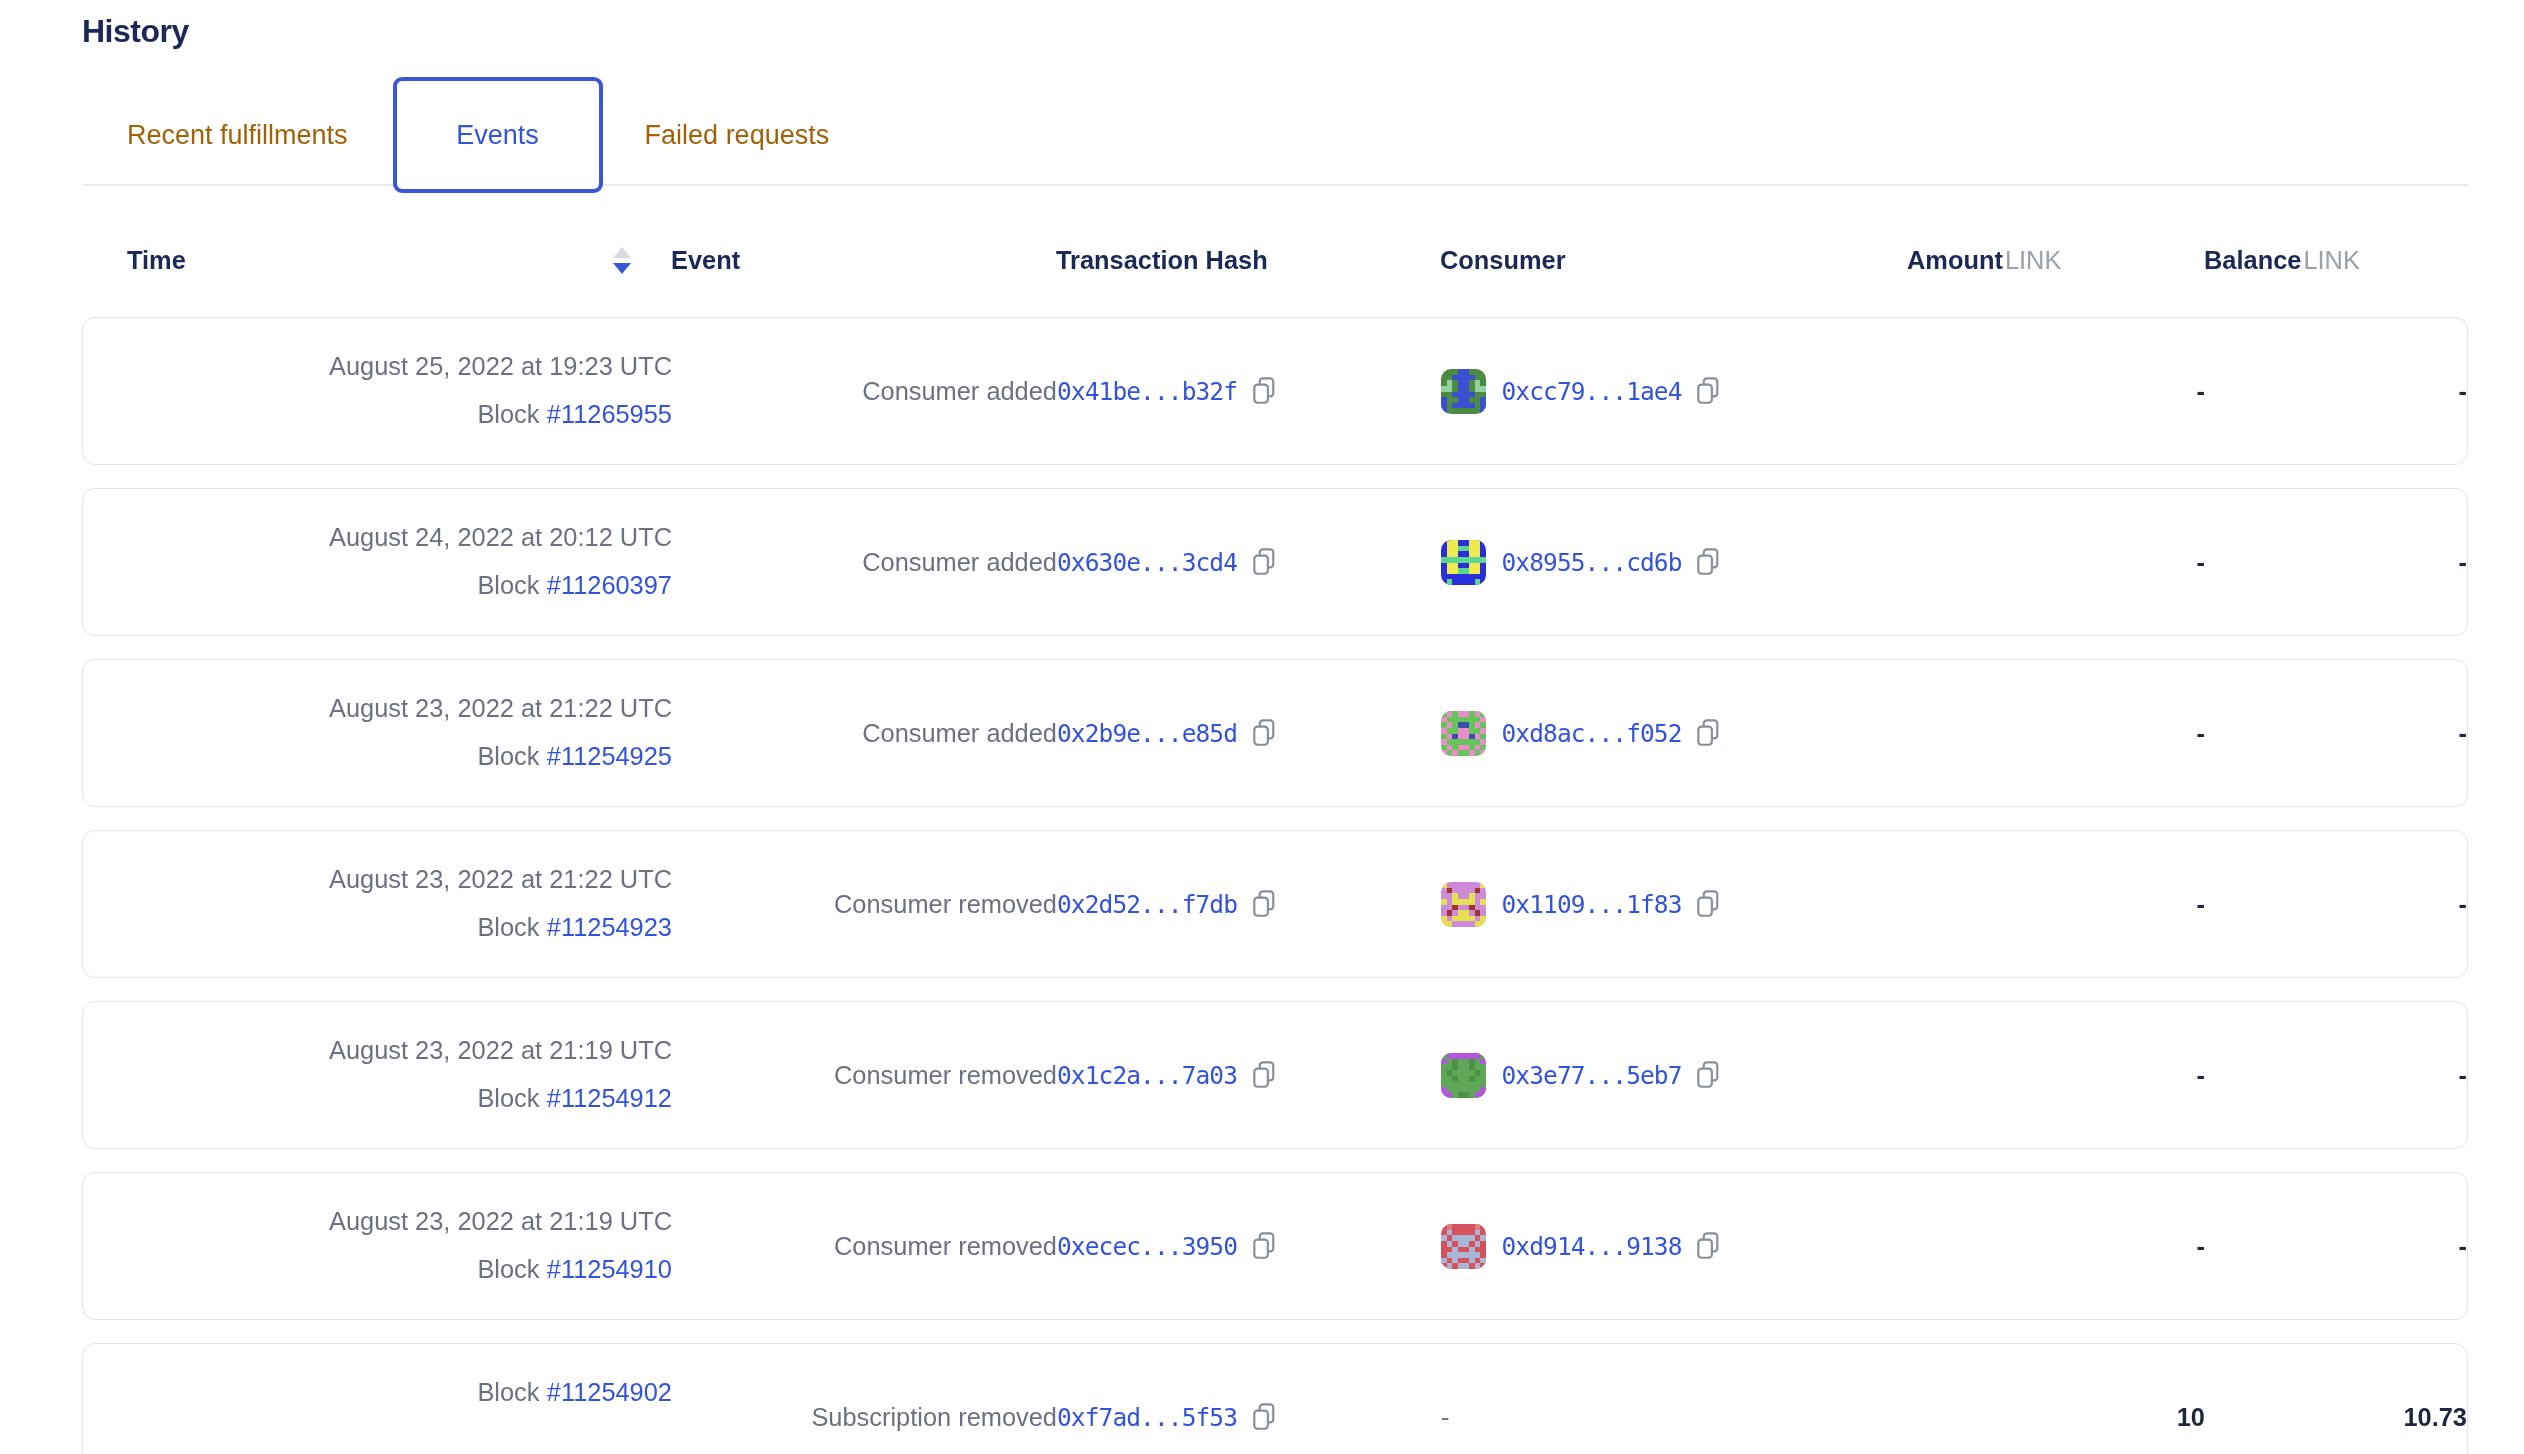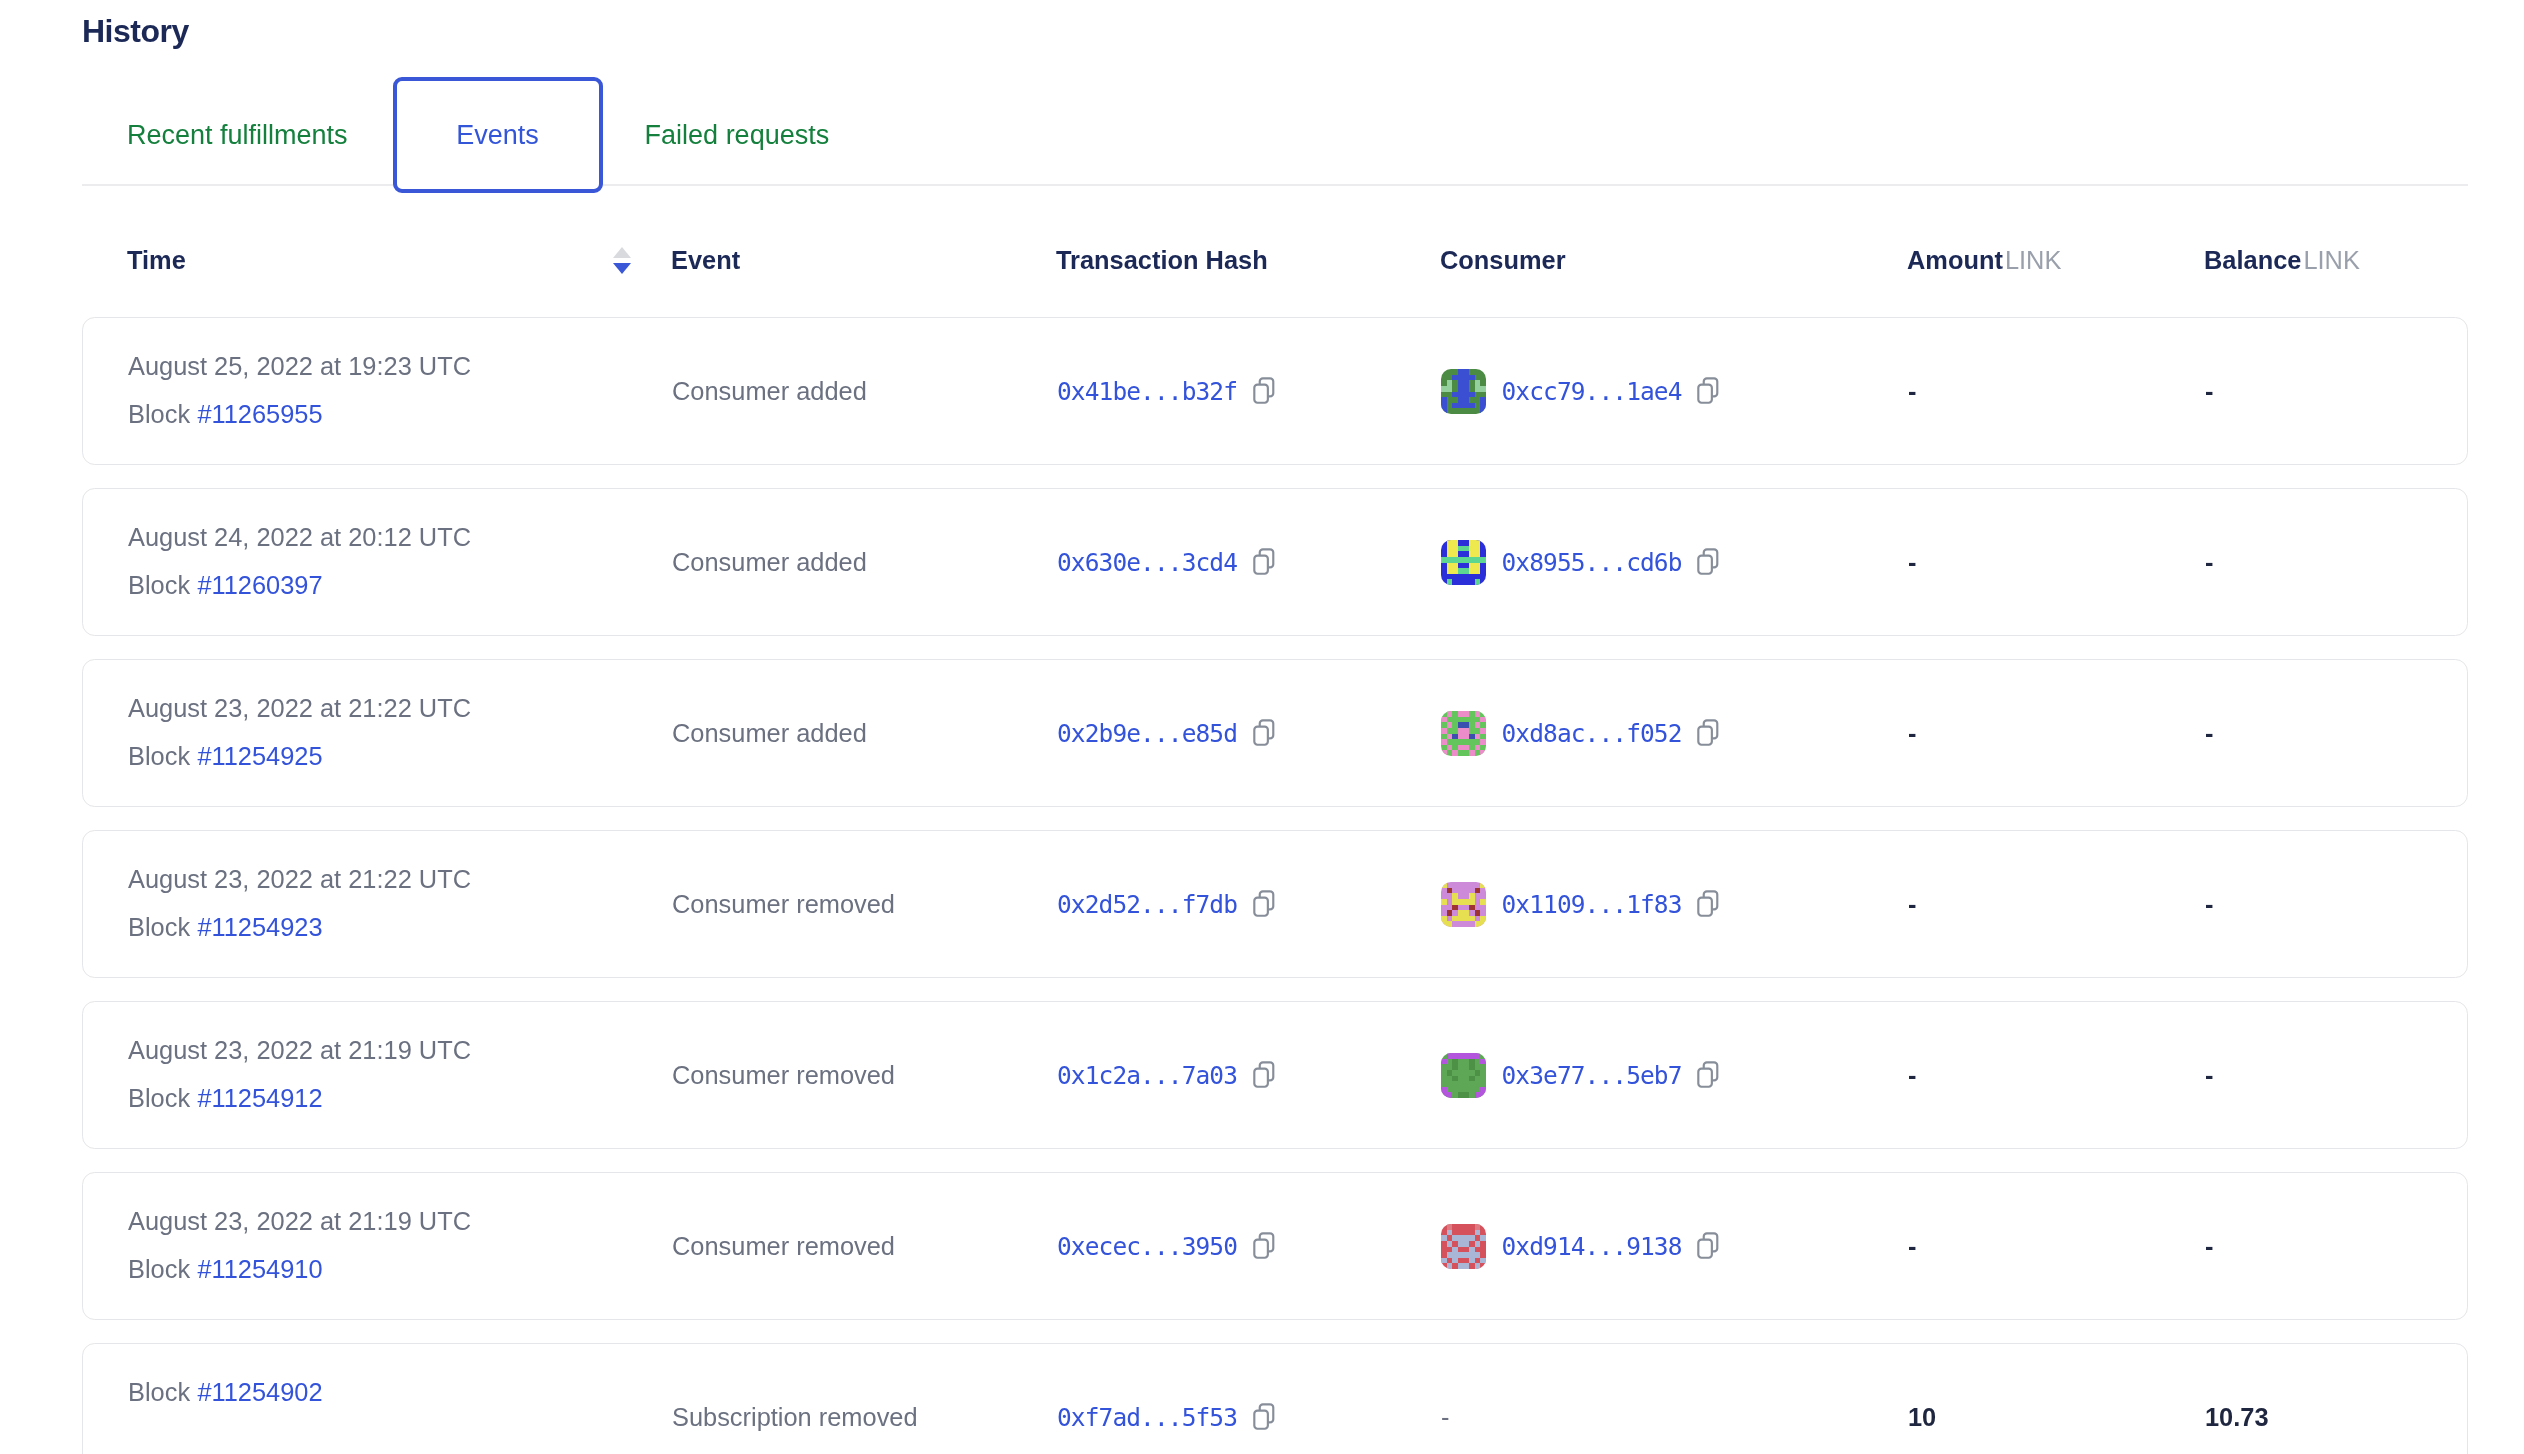--- a/index.html
+++ b/index.html
@@ -17,34 +17,35 @@
     margin: 12.7px 0 0 0; letter-spacing: -0.5px;
   }
 
   
   .tabs { position: relative; display: flex; align-items: center; height: 120px; margin-top: 25.4px; }
   .tabs::after {
     content: ""; position: absolute; left: 0; right: 0; top: 109px; height: 1.8px;
     background: #ececee;
   }
   .tab {
-    font-size: 27px; color: #15803d; z-index: 1; cursor: pointer; white-space: nowrap;
+    font-size: 27px; color: #a16207; z-index: 1; cursor: pointer; white-space: nowrap;
   }
   .tab-recent { margin-left: 45px; }
   .tab-active {
     color: #3355d8; border: 4.5px solid #3a57d7; border-radius: 9px; background: #ffffff;
     width: 210px; height: 116px; display: flex; align-items: center; justify-content: center;
     margin-left: 45px; font-weight: 500;
   }
   .tab-failed { margin-left: 42px; }
 
   
   .grid-cols {
     display: grid;
     grid-template-columns: 544px 385px 384px 467px 297px 1fr;
+    text-align: right;
   }
   .thead {
     padding-left: 45px; margin-top: 51px;
     font-size: 25.4px; font-weight: bold; color: #1c2957;
   }
   .th { display: flex; align-items: center; }
   .th-time { padding-right: 40px; }
   .sort-control { margin-left: auto; display: flex; flex-direction: column; gap: 5.5px; cursor: pointer; }
   .tri-up {
     width: 0; height: 0;

